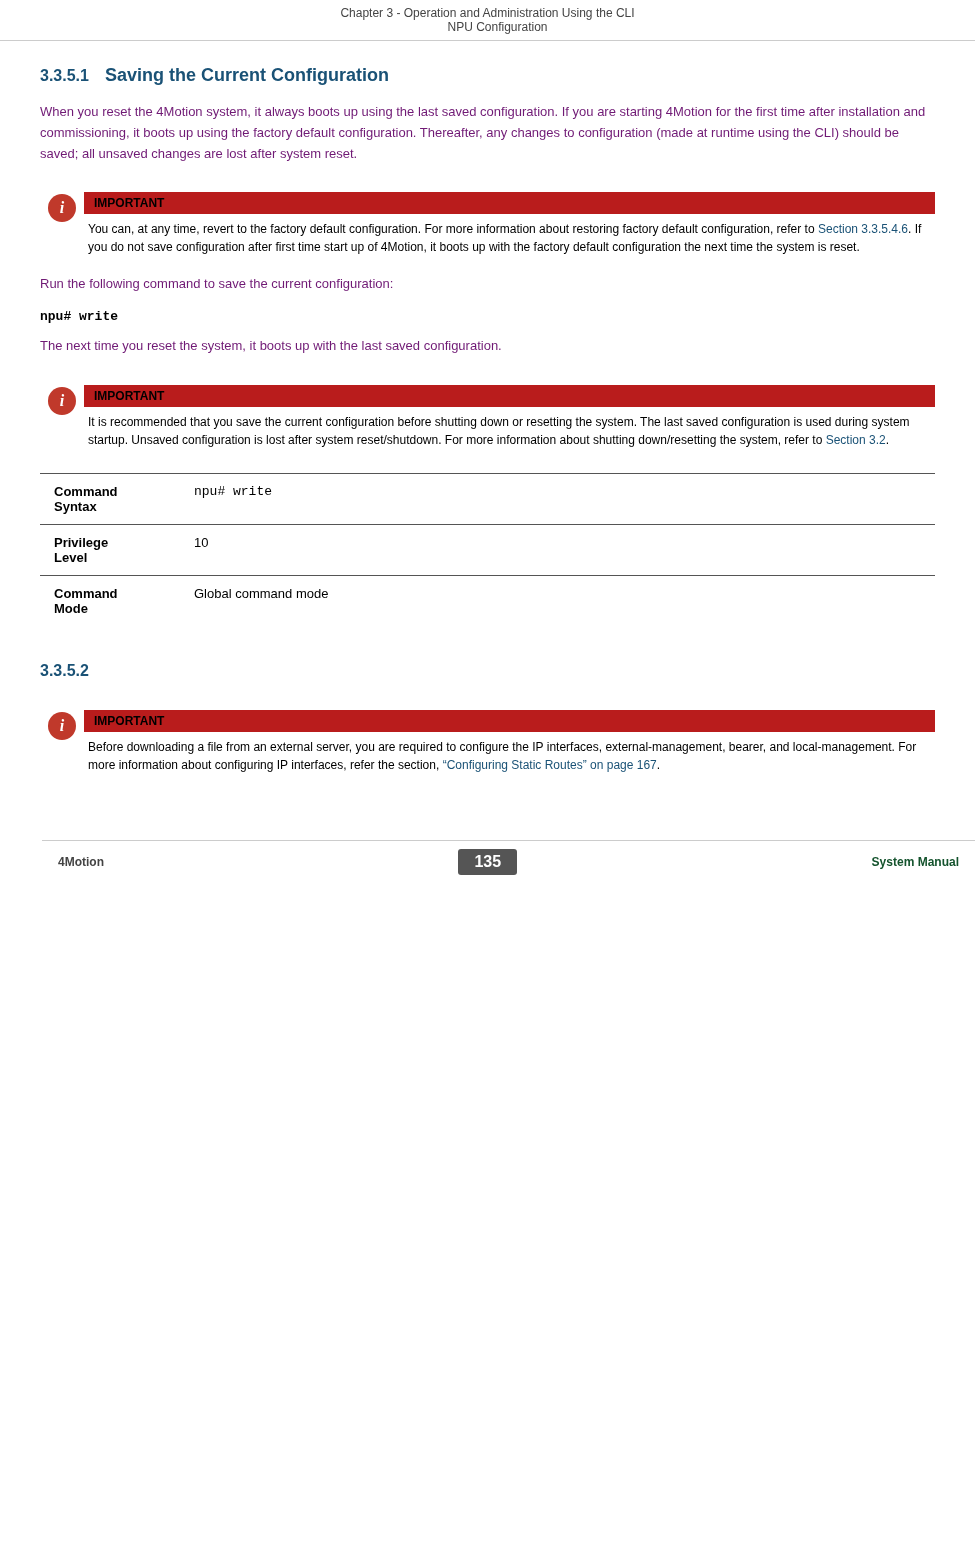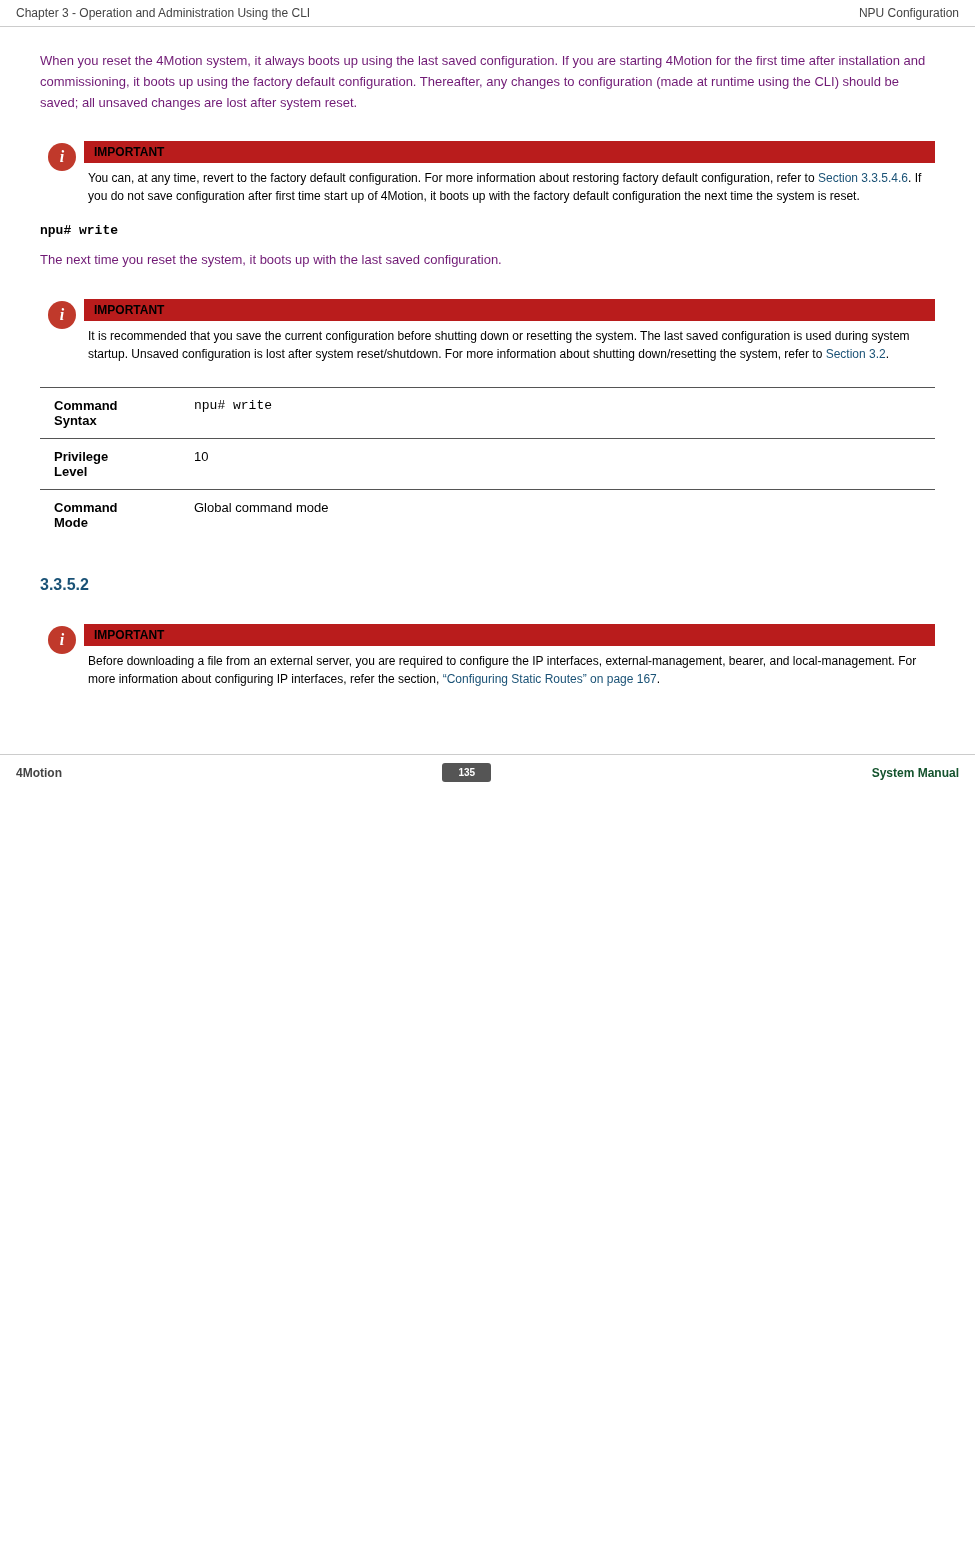--- a/index.html
+++ b/index.html
@@ -13,20 +13,21 @@
     }
 
     
     .page-header {
       display: flex;
       justify-content: space-between;
       align-items: center;
       padding: 6px 16px;
       border-bottom: 1px solid #ccc;
       background: #fff;
+      flex-direction: column;
     }
     .page-header .chapter-title {
       font-size: 12px;
       color: #444;
     }
     .page-header .section-title {
       font-size: 12px;
       color: #444;
       margin-left: 20px;
     }
@@ -150,30 +151,31 @@
     }
 
     
     .page-footer {
       display: flex;
       justify-content: space-between;
       align-items: center;
       padding: 8px 16px;
       border-top: 1px solid #ccc;
       margin-top: 24px;
+      margin-left: 42px;
     }
     .footer-left {
       font-size: 12px;
       color: #444;
       font-weight: bold;
     }
     .footer-center {
       background: #555;
       color: #fff;
-      font-size: 10px;
+      font-size: 16px;
       font-weight: bold;
       padding: 4px 16px;
       border-radius: 3px;
     }
     .footer-right {
       font-size: 12px;
       color: #14532d;
       font-weight: bold;
     }
 
@@ -182,37 +184,42 @@
 </head>
 <body>
 
 <div class="page-header">
   <span class="chapter-title">Chapter 3 - Operation and Administration Using the CLI</span>
   <span class="section-title">NPU Configuration</span>
 </div>
 
 <div class="content">
 
+  <div class="section-heading">
+    <span class="section-num">3.3.5.1</span>
+    <span class="section-title-text">Saving the Current Configuration</span>
+  </div>
 
   <p class="body-text">When you reset the 4Motion system, it always boots up using the last saved configuration. If you are starting 4Motion for the first time after installation and commissioning, it boots up using the factory default configuration. Thereafter, any changes to configuration (made at runtime using the CLI) should be saved; all unsaved changes are lost after system reset.</p>
 
   <div class="spacer"></div>
 
   <div class="important-container">
     <div class="important-icon">
       <div class="icon-i">i</div>
     </div>
     <div class="important-box">
       <div class="important-header">IMPORTANT</div>
       <p class="important-text">
         <span>You can, at any time, revert to the factory default configuration. For more information about restoring factory default configuration, refer to </span><a class="link">Section 3.3.5.4.6</a><span>. If you do not save configuration after first time start up of 4Motion, it boots up with the factory default configuration the next time the system is reset.</span>
       </p>
     </div>
   </div>
 
+  <p class="body-text">Run the following command to save the current configuration:</p>
 
   <div class="code-block">npu# write</div>
 
   <p class="body-text">The next time you reset the system, it boots up with the last saved configuration.</p>
 
   <div class="spacer"></div>
 
   <div class="important-container">
     <div class="important-icon">
       <div class="icon-i">i</div>

